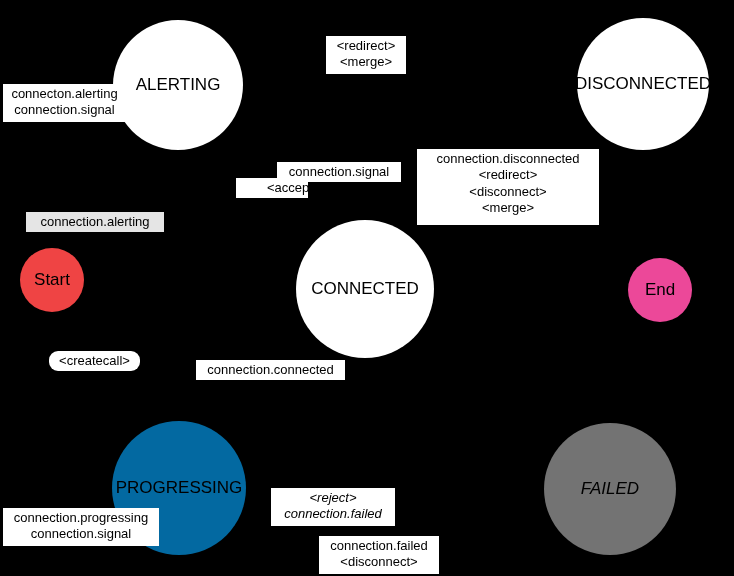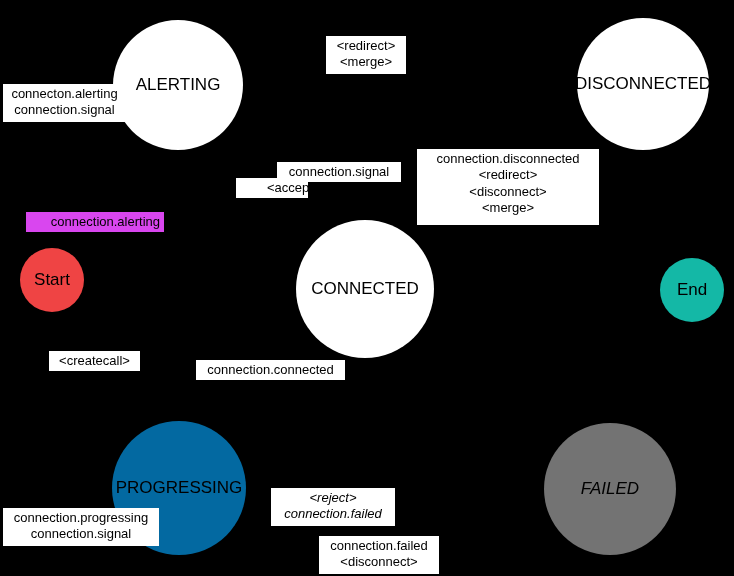--- a/index.html
+++ b/index.html
@@ -44,37 +44,37 @@
 </style>
 </head>
 <body>
 
 <div id="canvas">
   <div id="nodes-layer">
       <div class="node" style="left: 20px; top: 248px; width: 64px; height: 64px; background: #ef4444; color: rgb(0, 0, 0);">Start</div>
       <div class="node" style="left: 113px; top: 20px; width: 130px; height: 130px; background: rgb(255, 255, 255); color: rgb(0, 0, 0);">ALERTING</div>
       <div class="node" style="left: 577px; top: 18px; width: 132px; height: 132px; background: rgb(255, 255, 255); color: rgb(0, 0, 0);">DISCONNECTED</div>
       <div class="node" style="left: 296px; top: 220px; width: 138px; height: 138px; background: rgb(255, 255, 255); color: rgb(0, 0, 0);">CONNECTED</div>
-      <div class="node" style="left: 660px; top: 258px; width: 64px; height: 64px; background: #14b8a6; color: rgb(0, 0, 0);">End</div>
+      <div class="node" style="left: 628px; top: 258px; width: 64px; height: 64px; background: #ec4899; color: rgb(0, 0, 0);">End</div>
       <div class="node" style="left: 112px; top: 421px; width: 134px; height: 134px; background: #0369a1; color: rgb(0, 0, 0);">PROGRESSING</div>
       <div class="node" style="left: 544px; top: 423px; width: 132px; height: 132px; background: #737373; color: rgb(0, 0, 0); font-style: italic;">FAILED</div>
     </div>
   <div id="labels-layer">
       <div class="label" style="left: 3px; top: 48px; width: 123px; min-height: 38px; background: rgb(255, 255, 255); color: rgb(0, 0, 0); text-align: center; margin-top: 36px;">connecton.alerting
 connection.signal</div>
       <div class="label" style="left: 326px; top: 36px; width: 80px; min-height: 38px; background: rgb(255, 255, 255); color: rgb(0, 0, 0); text-align: center;">&lt;redirect&gt;
 &lt;merge&gt;</div>
       <div class="label" style="left: 417px; top: 149px; width: 182px; min-height: 76px; background: rgb(255, 255, 255); color: rgb(0, 0, 0); text-align: center;">connection.disconnected
 &lt;redirect&gt;
 &lt;disconnect&gt;
 &lt;merge&gt;</div>
       <div class="label" style="left: 277px; top: 162px; width: 124px; min-height: 19px; background: rgb(255, 255, 255); color: rgb(0, 0, 0); text-align: center;">connection.signal</div>
       <div class="label" style="left: 236px; top: 178px; width: 72px; min-height: 19px; background: rgb(255, 255, 255); color: rgb(0, 0, 0); text-align: center; padding-left: 31px;">&lt;accept&gt;</div>
-      <div class="label" style="left: 26px; top: 212px; width: 138px; min-height: 19px; background: #d946ef; color: rgb(0, 0, 0); text-align: right;">connection.alerting</div>
-      <div class="label" style="left: 49px; top: 351px; width: 91px; min-height: 19px; background: rgb(255, 255, 255); color: rgb(0, 0, 0); text-align: center;">&lt;createcall&gt;</div>
+      <div class="label" style="left: 26px; top: 212px; width: 138px; min-height: 19px; background: #e5e5e5; color: rgb(0, 0, 0); text-align: center;">connection.alerting</div>
+      <div class="label" style="left: 49px; top: 351px; width: 91px; min-height: 19px; background: rgb(255, 255, 255); color: rgb(0, 0, 0); text-align: center; border-radius: 9px;">&lt;createcall&gt;</div>
       <div class="label" style="left: 196px; top: 360px; width: 149px; min-height: 19px; background: rgb(255, 255, 255); color: rgb(0, 0, 0); text-align: center;">connection.connected</div>
       <div class="label" style="left: 3px; top: 508px; width: 156px; min-height: 38px; background: rgb(255, 255, 255); color: rgb(0, 0, 0); text-align: center;">connection.progressing
 connection.signal</div>
       <div class="label" style="left: 271px; top: 488px; width: 124px; min-height: 38px; background: rgb(255, 255, 255); color: rgb(0, 0, 0); text-align: center; font-style: italic;">&lt;reject&gt;
 connection.failed</div>
       <div class="label" style="left: 319px; top: 536px; width: 120px; min-height: 38px; background: rgb(255, 255, 255); color: rgb(0, 0, 0); text-align: center;">connection.failed
 &lt;disconnect&gt;</div>
     </div>
 </div>
 

